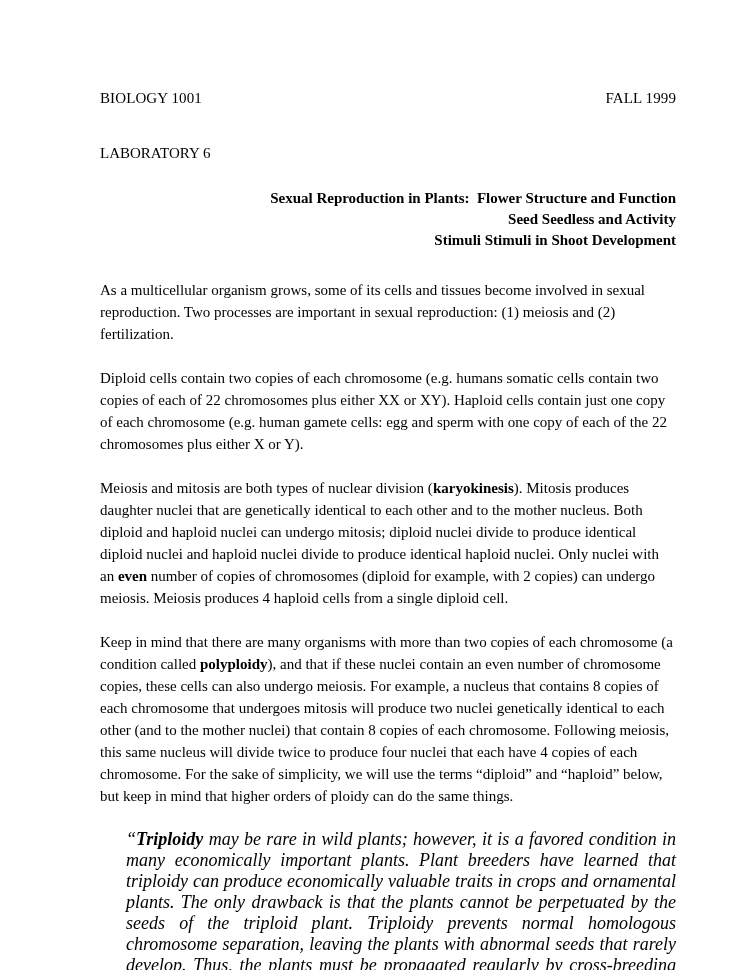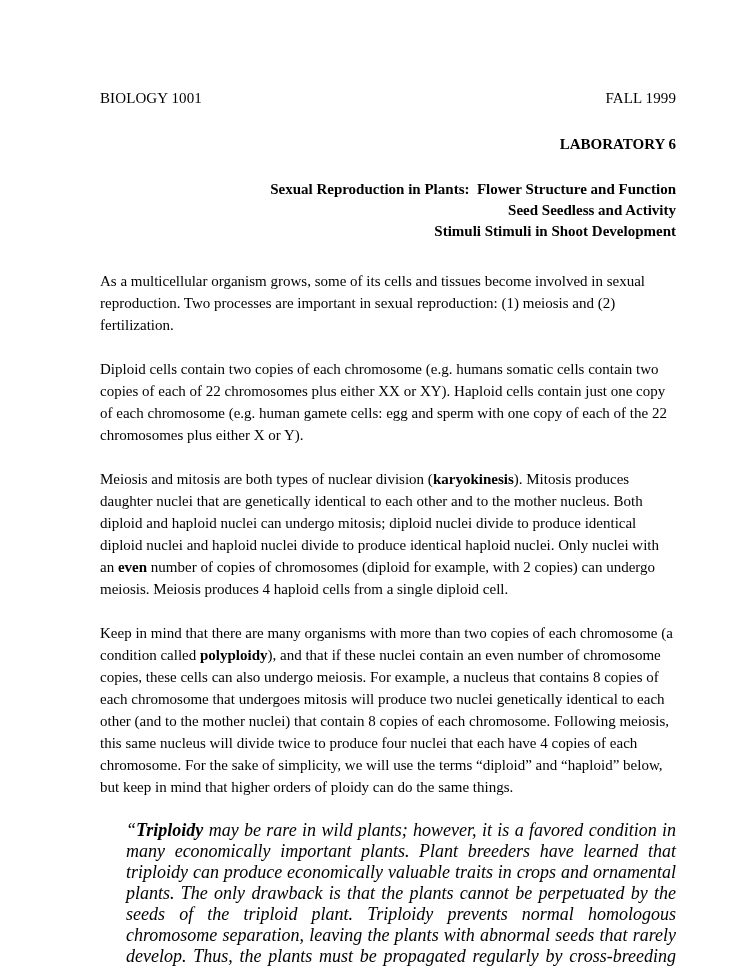--- a/index.html
+++ b/index.html
@@ -39,25 +39,25 @@
     font-size: 15px;
     line-height: 20px;
     letter-spacing: 0.1px;
   }
   .runhead .course,
   .runhead .term {
     white-space: nowrap;
   }
   
   .lab-title {
-    text-align: right;
-    font-weight: bold;
+    text-align: left;
+    font-weight: normal;
     font-size: 15px;
     line-height: 20px;
-    margin-top: 26px;
+    margin-top: 35px;
   }
   .subtitle-block {
     text-align: right;
     font-weight: bold;
     font-size: 15px;
     line-height: 21px;
     margin-top: 25px;
   }
   .subtitle-block .sline {
     display: block;

